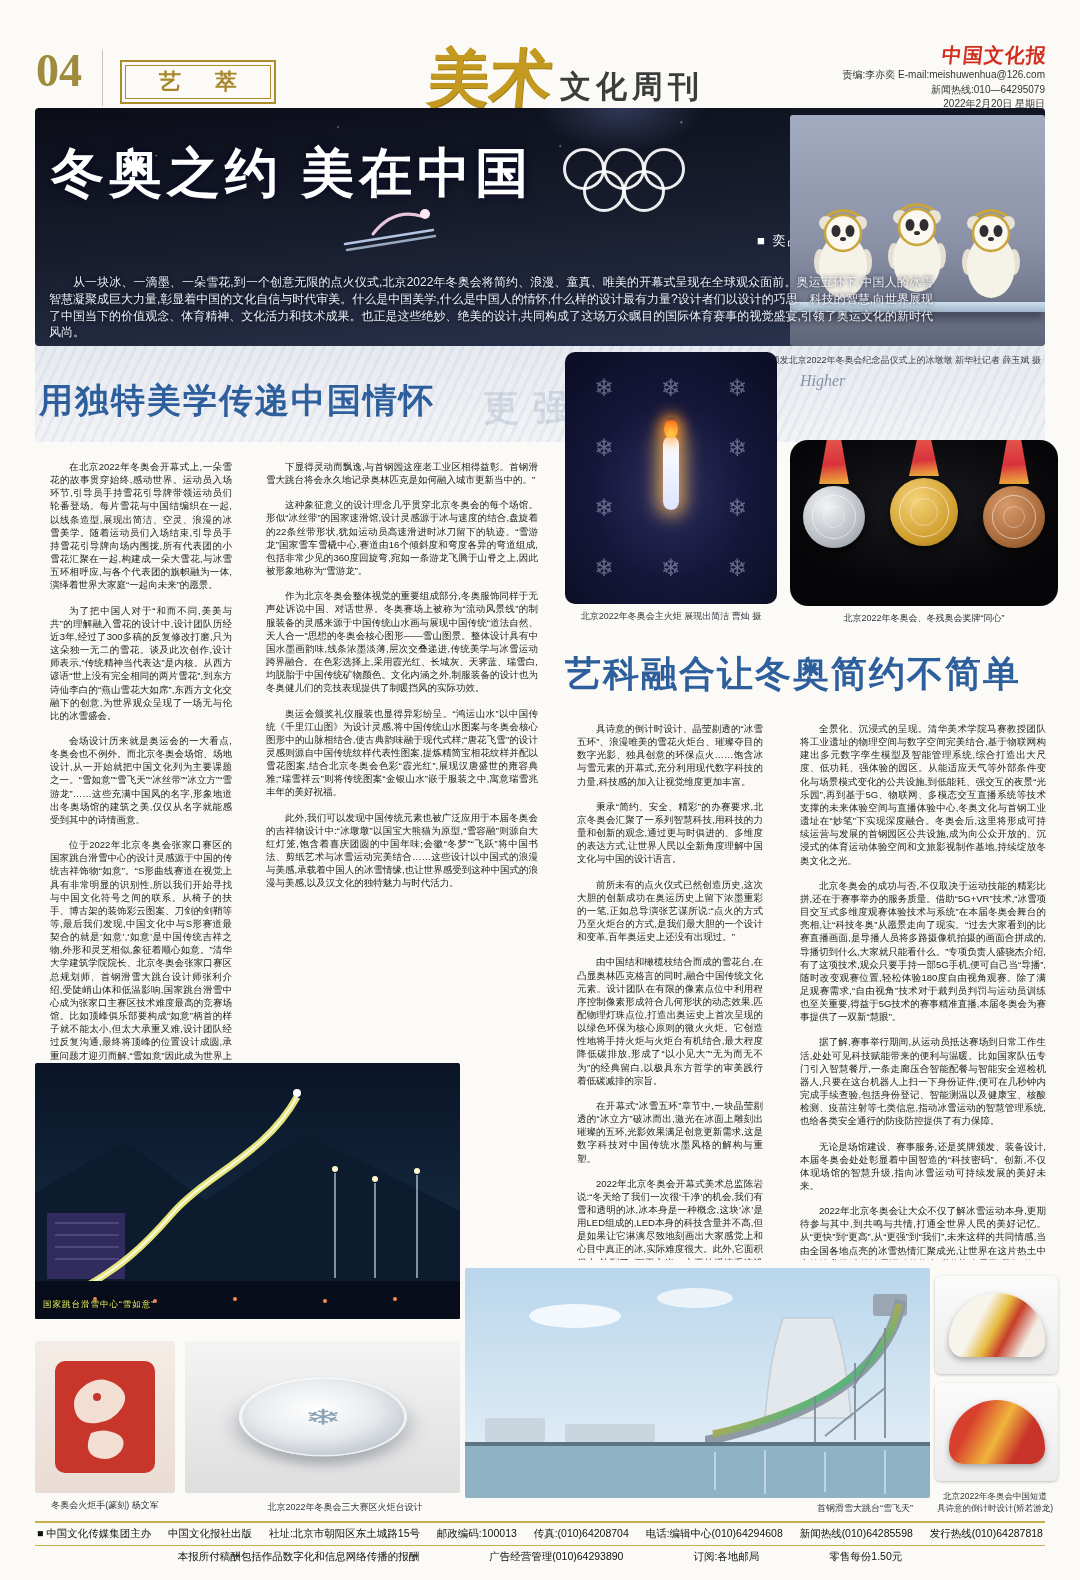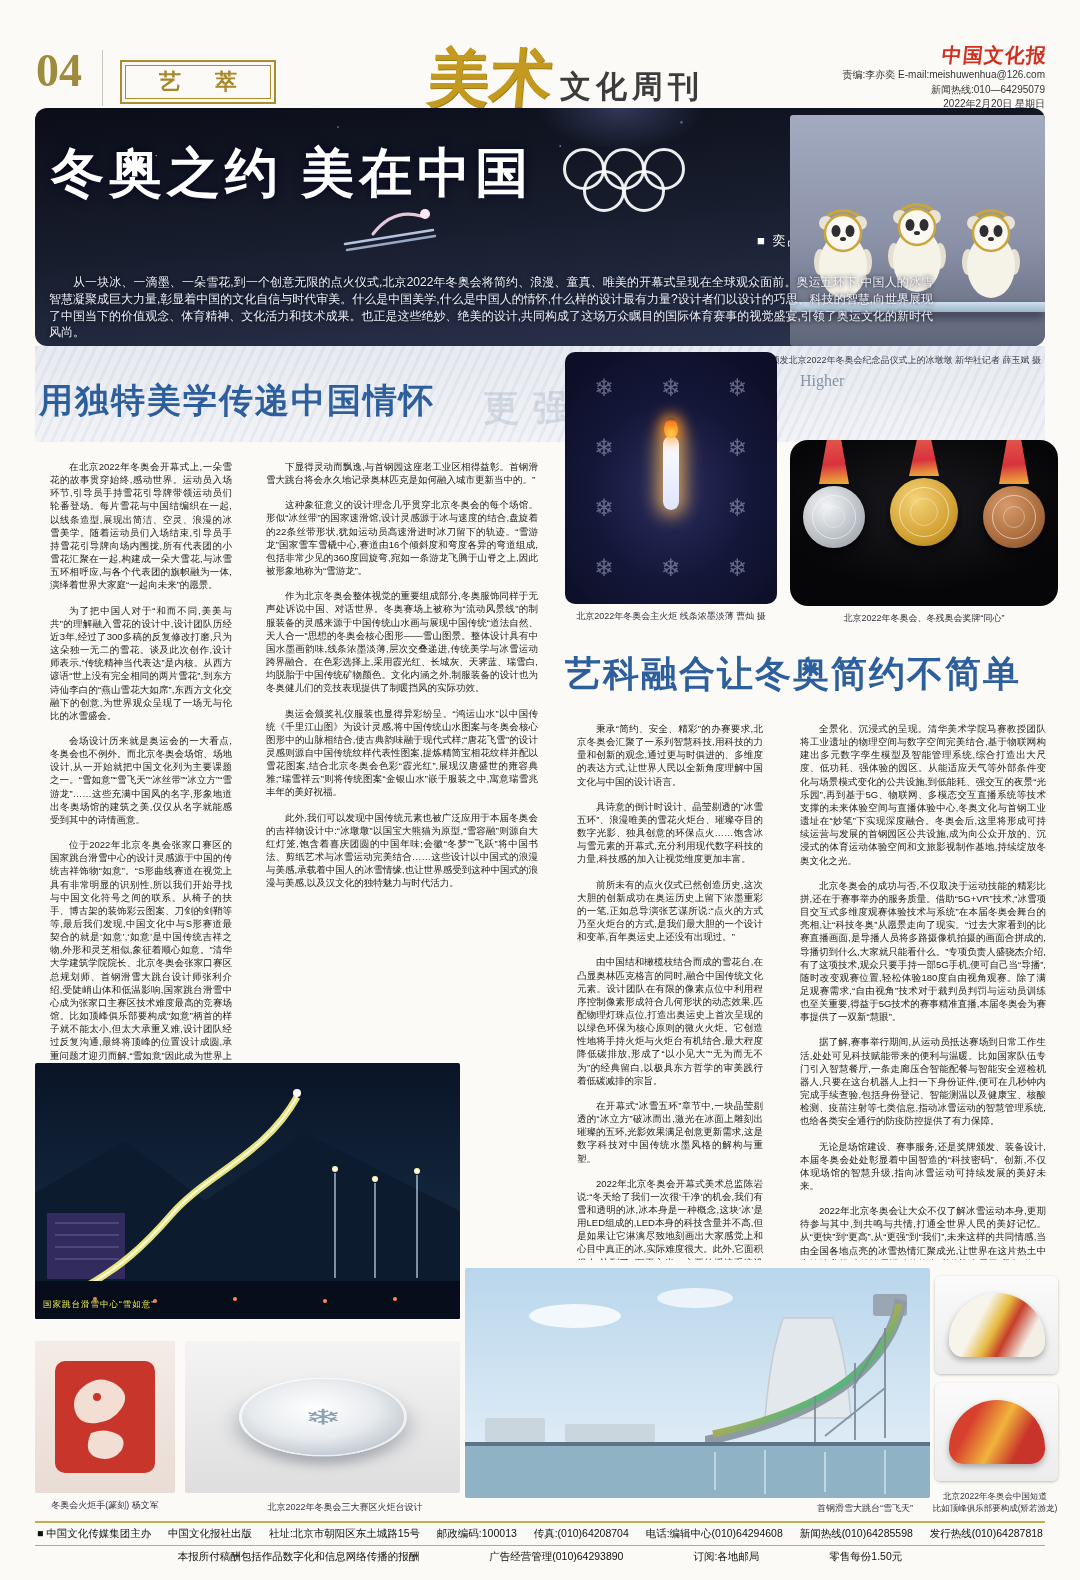--- a/index.html
+++ b/index.html
@@ -9,21 +9,21 @@
   
   .pagenum{font-family:"Liberation Serif","DejaVu Serif",serif;font-size:46px;color:#9f8b3e;font-weight:bold;}
   .vrule{width:1px;background:#c9c5bb;}
   .badge{border:2px solid #ad8c2e;display:flex;align-items:center;justify-content:center;box-shadow:inset 0 0 0 3px #fbfaf6, inset 0 0 0 4px #ad8c2e;}
   .badge span{font-size:22px;color:#a8872b;font-weight:bold;letter-spacing:34px;text-indent:34px;}
   .masthead{font-family:"Liberation Serif","DejaVu Serif",serif;font-size:62px;font-weight:bold;color:#c39a1f;transform:skewX(-5deg);text-shadow:1px 1px 0 #a07d14;}
   .masthead-suffix{font-size:31px;color:#3c3c3c;font-weight:bold;letter-spacing:5px;}
   .papername{font-family:"Liberation Serif","DejaVu Serif",serif;font-size:20px;font-weight:bold;color:#d03020;transform:skewX(-6deg);letter-spacing:1px;}
   .hmeta{font-size:10px;color:#333;text-align:right;line-height:14.5px;}
   
-  .hero{left:35px;top:108px;width:1010px;height:238px;border-radius:12px;overflow:hidden;
+  .hero{left:35px;top:108px;width:1010px;height:238px;border-radius:4px;overflow:hidden;
         background:linear-gradient(175deg,#0b0d18 0%,#171c2c 45%,#232a40 75%,#2c3350 100%);}
   .hero:before{content:"";position:absolute;inset:0;
         background:radial-gradient(2px 2px at 12% 20%,rgba(255,255,255,.8),transparent 60%),
                    radial-gradient(2px 2px at 30% 8%,rgba(255,255,255,.6),transparent 60%),
                    radial-gradient(2px 2px at 52% 16%,rgba(255,255,255,.7),transparent 60%),
                    radial-gradient(3px 3px at 64% 6%,rgba(255,255,255,.5),transparent 60%),
                    radial-gradient(2px 2px at 44% 30%,rgba(255,255,255,.4),transparent 60%),
                    radial-gradient(120px 60px at 58% 0%,rgba(150,170,255,.25),transparent 70%);}
   .hero-headline{left:16px;top:30px;font-family:"Liberation Serif","DejaVu Serif",serif;font-size:53px;font-weight:bold;color:#ffffff;letter-spacing:5px;text-shadow:0 0 10px rgba(0,0,30,.8);}
   .hero-byline{left:722px;top:124px;color:#fff;font-size:13px;letter-spacing:2px;}
@@ -31,21 +31,21 @@
   .rings{left:528px;top:40px;width:150px;height:66px;}
   .ring{position:absolute;width:36px;height:36px;border:3px solid #fff;border-radius:50%;opacity:.92;}
   .mascot-panel{left:755px;top:7px;width:255px;height:231px;border-radius:3px;overflow:hidden;
         background:linear-gradient(180deg,#a3abc0 0%,#8b92a8 55%,#5f6578 100%);}
   .mascot-shelf{position:absolute;left:0;bottom:34px;width:100%;height:10px;background:linear-gradient(#cfe0ee,#9db4c9);box-shadow:0 6px 10px rgba(0,0,20,.45);}
   .mascot{position:absolute;bottom:42px;}
   
   .band{left:35px;top:346px;width:1010px;height:96px;
         background:repeating-linear-gradient(115deg,rgba(150,165,190,.12) 0 3px,rgba(255,255,255,0) 3px 9px),linear-gradient(#e7eaf0,#f2f3f6);}
   .mascot-caption{right:4px;top:8px;width:285px;font-size:9px;color:#3c3c48;text-align:right;line-height:13px;}
-  .watermark-en{left:765px;top:26px;font-family:"Liberation Serif","DejaVu Serif",serif;font-size:16px;color:rgba(85,100,130,.65);}
+  .watermark-en{left:765px;top:26px;font-family:"Liberation Serif","DejaVu Serif",serif;font-style:italic;font-size:16px;color:rgba(85,100,130,.65);}
   .watermark-cn{left:448px;top:38px;font-size:36px;font-weight:bold;color:rgba(110,130,165,.22);letter-spacing:14px;}
   .sec-head{font-size:34px;font-weight:bold;color:#2e5f9d;letter-spacing:2px;font-family:"Liberation Sans","DejaVu Sans",sans-serif;}
   
   .cols{display:flex;}
   .col{overflow:hidden;font-size:9.5px;line-height:13.15px;text-align:justify;color:#1b1b1b;}
   .col p{margin:12px;text-indent:2em;}
   
   .torch-panel{left:565px;top:352px;width:212px;height:252px;border-radius:10px;overflow:hidden;
         background:radial-gradient(140px 160px at 50% 55%,#2a2d5e 0%,#15173a 55%,#0d0f28 100%);}
   .flake-grid{position:absolute;inset:6px;display:grid;grid-template-columns:repeat(3,1fr);grid-template-rows:repeat(4,1fr);}
@@ -205,37 +205,37 @@
       <span class="flake">❄</span>
       <span class="flake">❄</span>
       <span class="flake" style="opacity:0;"></span>
       <span class="flake">❄</span>
       <span class="flake">❄</span>
       <span class="flake">❄</span>
       <span class="flake">❄</span>
     </div>
     <div class="torch-flame"></div>
   </div>
-  <div class="abs photo-caption" style="left:565px;top:610px;width:212px;">北京2022年冬奥会主火炬  线条浓墨淡薄 曹灿 摄</div>
+  <div class="abs photo-caption" style="left:565px;top:610px;width:212px;">北京2022年冬奥会主火炬  展现出简洁 曹灿 摄</div>
 
   <div class="abs medal-panel">
     <div class="ribbon" style="left:29px;"></div>
     <div class="ribbon" style="left:119px;height:36px;"></div>
     <div class="ribbon" style="left:209px;"></div>
     <div class="medal m-silver" style="left:13px;top:46px;width:62px;height:62px;"></div>
     <div class="medal m-gold" style="left:100px;top:38px;width:68px;height:68px;"></div>
     <div class="medal m-bronze" style="left:193px;top:46px;width:62px;height:62px;"></div>
   </div>
   <div class="abs photo-caption" style="left:790px;top:612px;width:268px;">北京2022年冬奥会、冬残奥会奖牌“同心”</div>
 
   <div class="abs sec-head" style="left:565px;top:650px;font-size:36px;">艺科融合让冬奥简约不简单</div>
   <div class="abs cols" style="left:565px;top:710px;width:493px;height:550px;gap:13px;">
     <div class="col" style="width:210px;height:550px;">
+        <p>具诗意的倒计时设计、晶莹剔透的“冰雪五环”、浪漫唯美的雪花火炬台、璀璨夺目的数字光影、独具创意的环保点火……饱含冰与雪元素的开幕式,充分利用现代数字科技的力量,科技感的加入让视觉维度更加丰富。</p>
         <p>秉承“简约、安全、精彩”的办赛要求,北京冬奥会汇聚了一系列智慧科技,用科技的力量和创新的观念,通过更与时俱进的、多维度的表达方式,让世界人民以全新角度理解中国文化与中国的设计语言。</p>
-        <p>具诗意的倒计时设计、晶莹剔透的“冰雪五环”、浪漫唯美的雪花火炬台、璀璨夺目的数字光影、独具创意的环保点火……饱含冰与雪元素的开幕式,充分利用现代数字科技的力量,科技感的加入让视觉维度更加丰富。</p>
         <p>前所未有的点火仪式已然创造历史,这次大胆的创新成功在奥运历史上留下浓墨重彩的一笔,正如总导演张艺谋所说:“点火的方式乃至火炬台的方式,是我们最大胆的一个设计和变革,百年奥运史上还没有出现过。”</p>
         <p>由中国结和橄榄枝结合而成的雪花台,在凸显奥林匹克格言的同时,融合中国传统文化元素。设计团队在有限的像素点位中利用程序控制像素形成符合几何形状的动态效果,匹配物理灯珠点位,打造出奥运史上首次呈现的以绿色环保为核心原则的微火火炬。它创造性地将手持火炬与火炬台有机结合,最大程度降低碳排放,形成了“以小见大”“无为而无不为”的经典留白,以极具东方哲学的审美践行着低碳减排的宗旨。</p>
         <p>在开幕式“冰雪五环”章节中,一块晶莹剔透的“冰立方”破冰而出,激光在冰面上雕刻出璀璨的五环,光影效果满足创意更新需求,这是数字科技对中国传统水墨风格的解构与重塑。</p>
         <p>2022年北京冬奥会开幕式美术总监陈岩说:“冬天给了我们一次很‘干净’的机会,我们有雪和透明的冰,冰本身是一种概念,这块‘冰’是用LED组成的,LED本身的科技含量并不高,但是如果让它淋漓尽致地刻画出大家感觉上和心目中真正的冰,实际难度很大。此外,它面积很大,达到了3万平方米。主要的播控系统设计,各个方面都融合了技术,这些在2008年是做不到的,现在有4G、5G、8K的支持,得以在鸟巢里综合展现。这是科技和艺术的典型融合,我觉得很神话,有种神笔马良的感觉,我们只是把其中的‘笔’换成了‘科技’。”</p>
         <p>变幻万千的光影秀、充满赛博朋克风格的沉浸式互动投影、全息媒体打造的沉浸直播平台……冬奥会首钢赛区,从巍巍华夏史到奥运冰雪梦,在科技的加持下都得到</p>
       </div>
     <div class="col" style="width:270px;height:550px;">
         <p>全景化、沉浸式的呈现。清华美术学院马赛教授团队将工业遗址的物理空间与数字空间完美结合,基于物联网构建出多元数字孪生模型及智能管理系统,综合打造出大尺度、低功耗、强体验的园区。从能适应天气等外部条件变化与场景模式变化的公共设施,到低能耗、强交互的夜景“光乐园”,再到基于5G、物联网、多模态交互直播系统等技术支撑的未来体验空间与直播体验中心,冬奥文化与首钢工业遗址在“妙笔”下实现深度融合。冬奥会后,这里将形成可持续运营与发展的首钢园区公共设施,成为向公众开放的、沉浸式的体育运动体验空间和文旅影视制作基地,持续绽放冬奥文化之光。</p>
         <p>北京冬奥会的成功与否,不仅取决于运动技能的精彩比拼,还在于赛事举办的服务质量。借助“5G+VR”技术,“冰雪项目交互式多维度观赛体验技术与系统”在本届冬奥会舞台的亮相,让“科技冬奥”从愿景走向了现实。“过去大家看到的比赛直播画面,是导播人员将多路摄像机拍摄的画面合拼成的,导播切到什么,大家就只能看什么。”专项负责人盛骁杰介绍,有了这项技术,观众只要手持一部5G手机,便可自己当“导播”,随时改变观赛位置,轻松体验180度自由视角观赛。除了满足观赛需求,“自由视角”技术对于裁判员判罚与运动员训练也至关重要,得益于5G技术的赛事精准直播,本届冬奥会为赛事提供了一双新“慧眼”。</p>
         <p>据了解,赛事举行期间,从运动员抵达赛场到日常工作生活,处处可见科技赋能带来的便利与温暖。比如国家队伍专门引入智慧餐厅,一条走廊压合智能配餐与智能安全巡检机器人,只要在这台机器人上扫一下身份证件,便可在几秒钟内完成手续查验,包括身份登记、智能测温以及健康宝、核酸检测、疫苗注射等七类信息,指动冰雪运动的智慧管理系统,也给各类安全通行的防疫防控提供了有力保障。</p>
@@ -351,21 +351,21 @@
   <div class="abs" style="left:935px;top:1276px;width:123px;height:205px;display:flex;flex-direction:column;gap:9px;">
     <div class="helmet-card" style="width:123px;height:98px;">
         <div class="helmet h1"></div>
       </div>
     <div class="helmet-card" style="width:123px;height:98px;">
         <div class="helmet h2"></div>
       </div>
   </div>
   <div class="abs helmet-cap" style="left:925px;top:1490px;width:140px;">
     <div>北京2022年冬奥会中国短道</div>
-    <div>比如顶峰俱乐部要构成(矫若游龙)</div>
+    <div>具诗意的倒计时设计(矫若游龙)</div>
   </div>
 
   <div class="abs footer">
     <div class="frow frow1">
         <span>■ 中国文化传媒集团主办</span>
         <span>中国文化报社出版</span>
         <span>社址:北京市朝阳区东土城路15号</span>
         <span>邮政编码:100013</span>
         <span>传真:(010)64208704</span>
         <span>电话:编辑中心(010)64294608</span>

